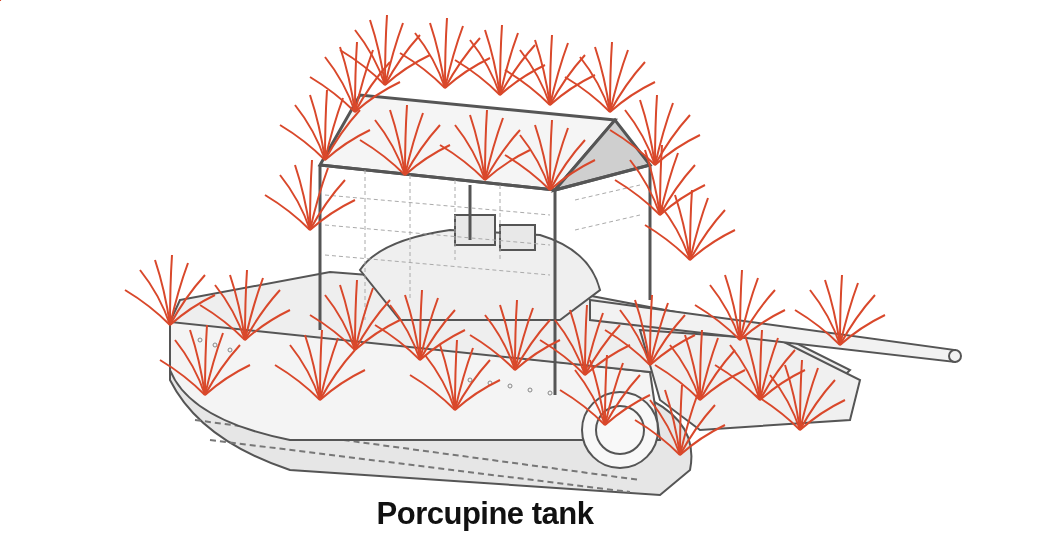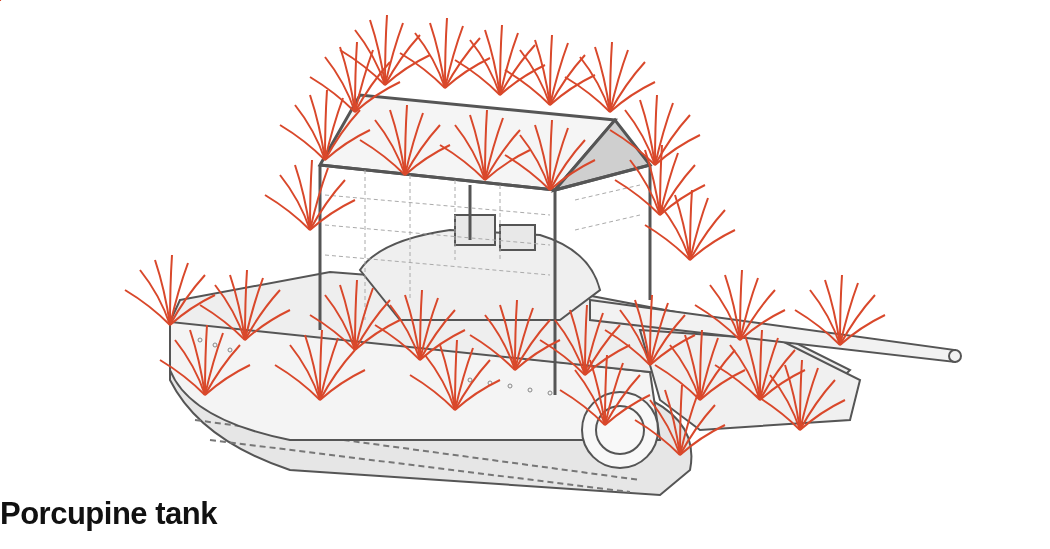--- a/index.html
+++ b/index.html
@@ -1,18 +1,18 @@
 <!DOCTYPE html>
 <html><head>
 <meta charset="utf-8">
 <style>
   html,body{margin:0;padding:0;background:#ffffff;}
   body{width:1050px;height:549px;position:relative;overflow:hidden;font-family:"Liberation Sans",sans-serif;}
   #illustration{position:absolute;left:0;top:0;width:1050px;height:500px;}
-  #caption{position:absolute;left:0;top:496px;width:970px;text-align:left;font-weight:bold;font-size:31px;color:#111;letter-spacing:-0.5px;}
+  #caption{position:absolute;left:0;top:496px;width:970px;text-align:center;font-weight:bold;font-size:31px;color:#111;letter-spacing:-0.5px;}
 </style>
 </head>
 <body>
 
 <svg id="illustration" viewBox="0 0 1050 500" xmlns="http://www.w3.org/2000/svg">
   <g fill="#f4f4f4" stroke="#555" stroke-width="2">
 
     <path d="M170 330 L640 395 Q700 420 690 470 L660 495 L290 470 Q200 440 170 380 Z" fill="#e6e6e6"></path>
     <path d="M195 420 L640 480" stroke="#777" stroke-dasharray="6 4" fill="none"></path>
     <path d="M210 440 L630 492" stroke="#777" stroke-dasharray="6 4" fill="none"></path>

